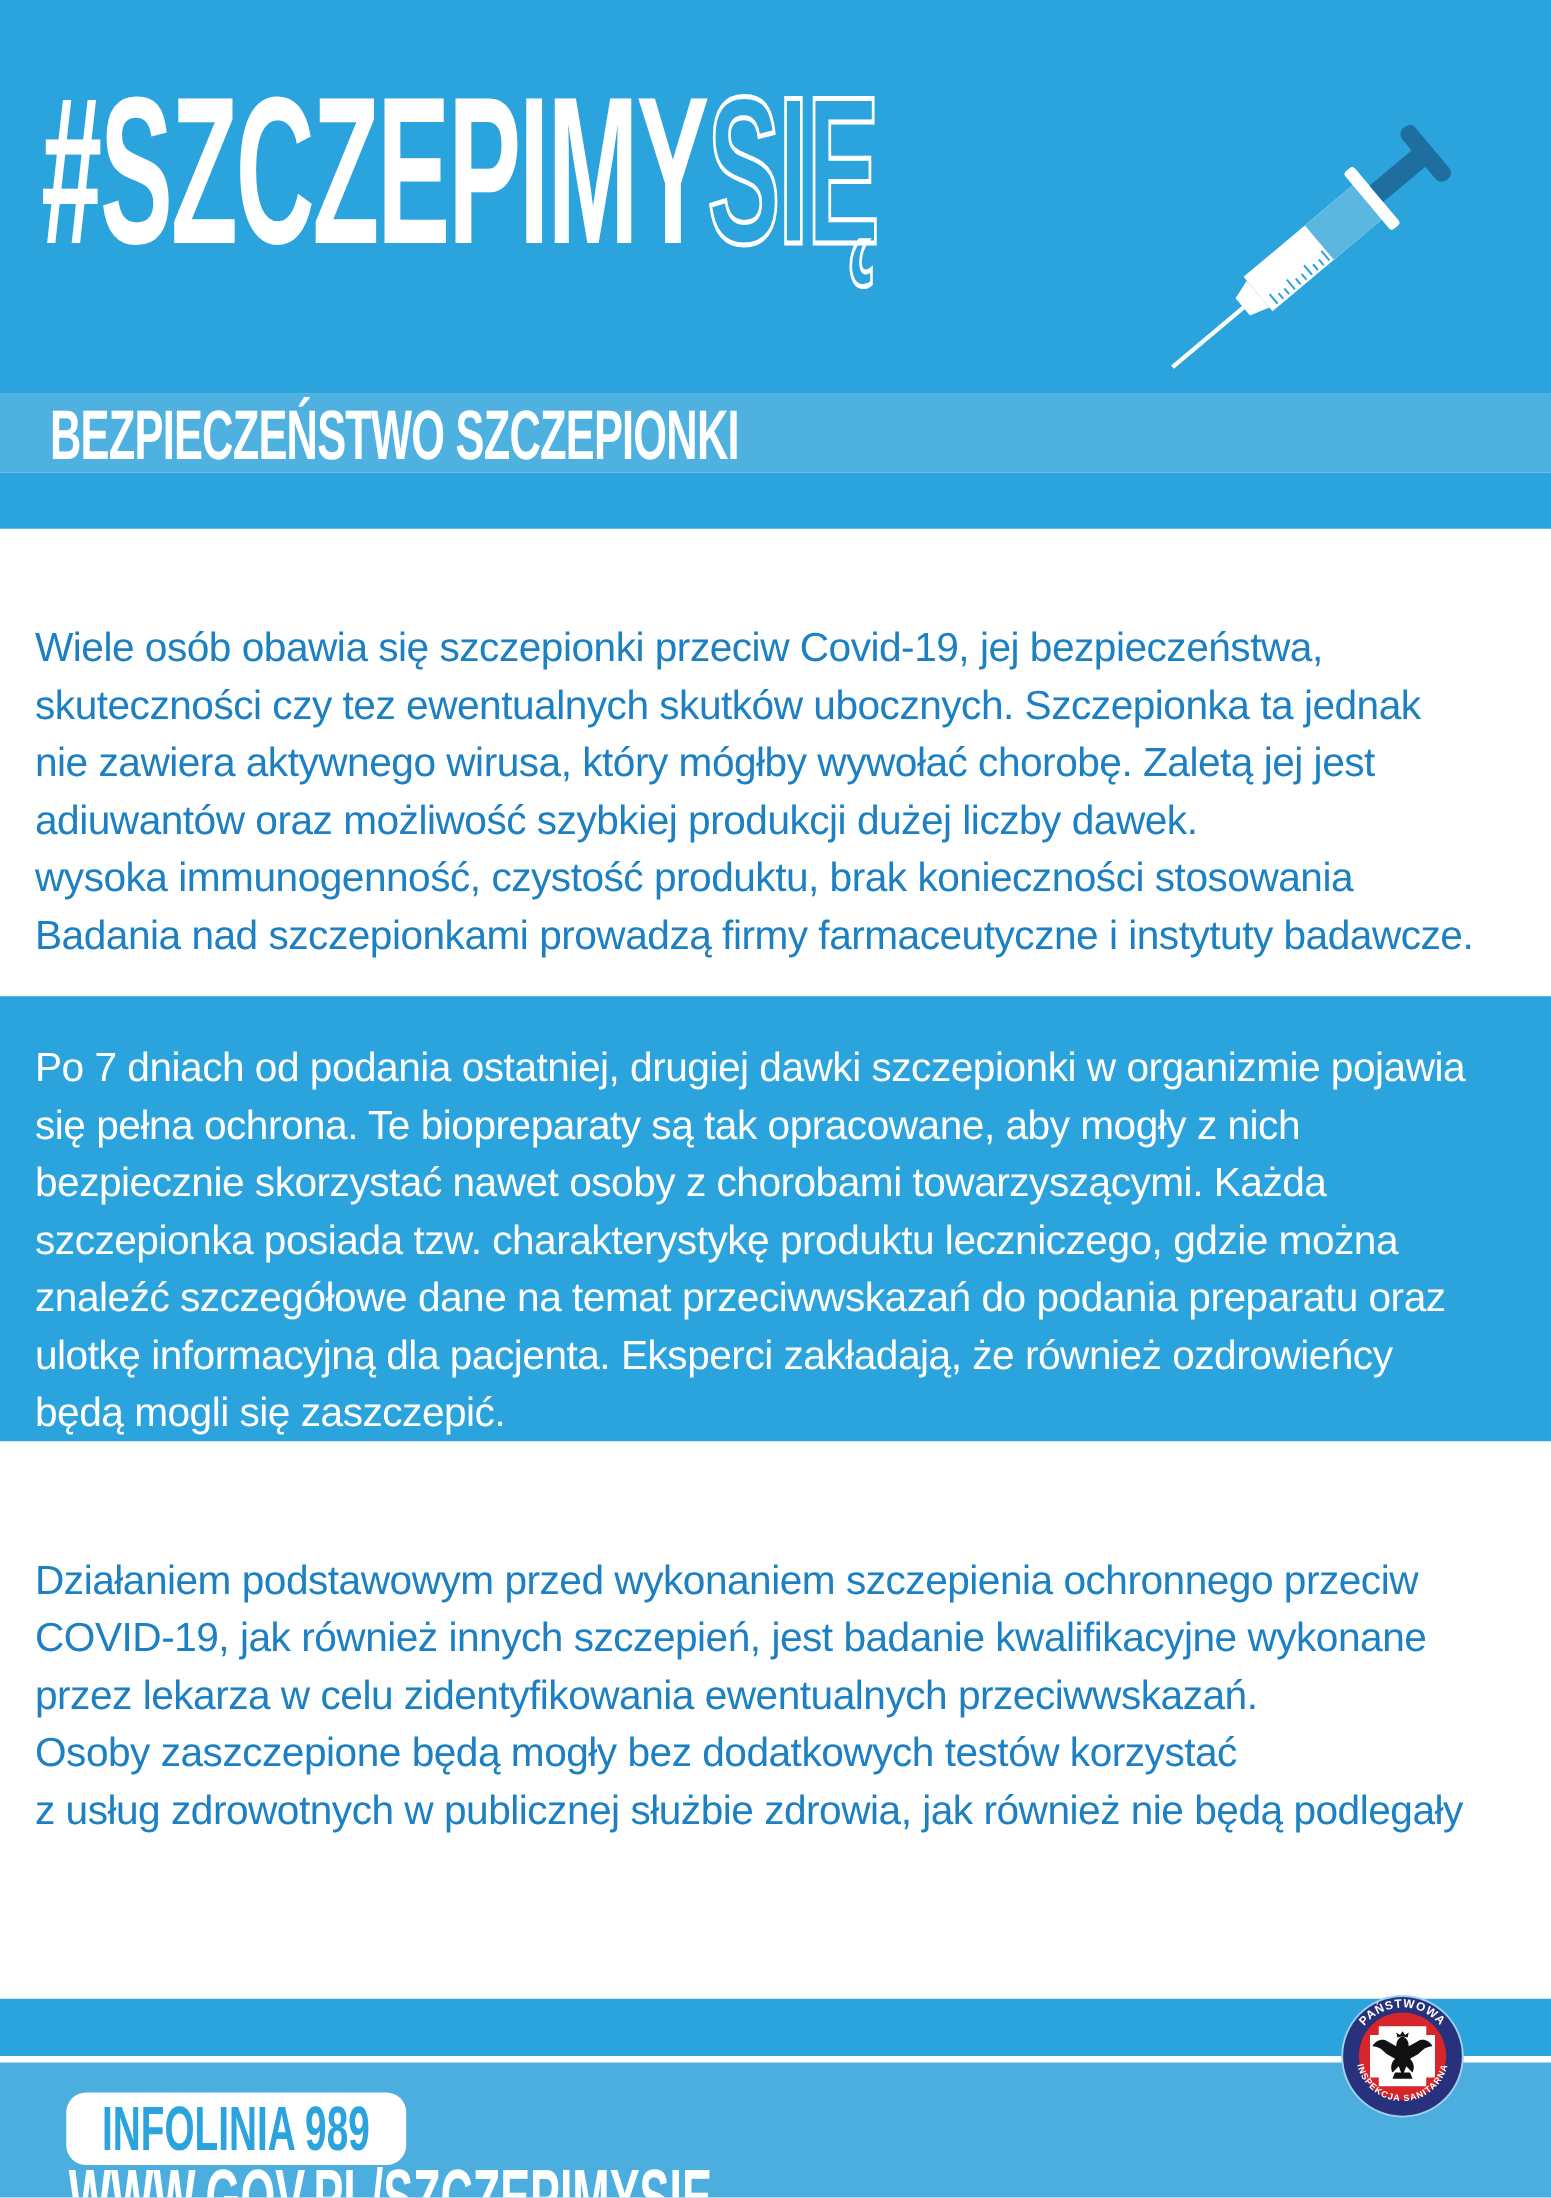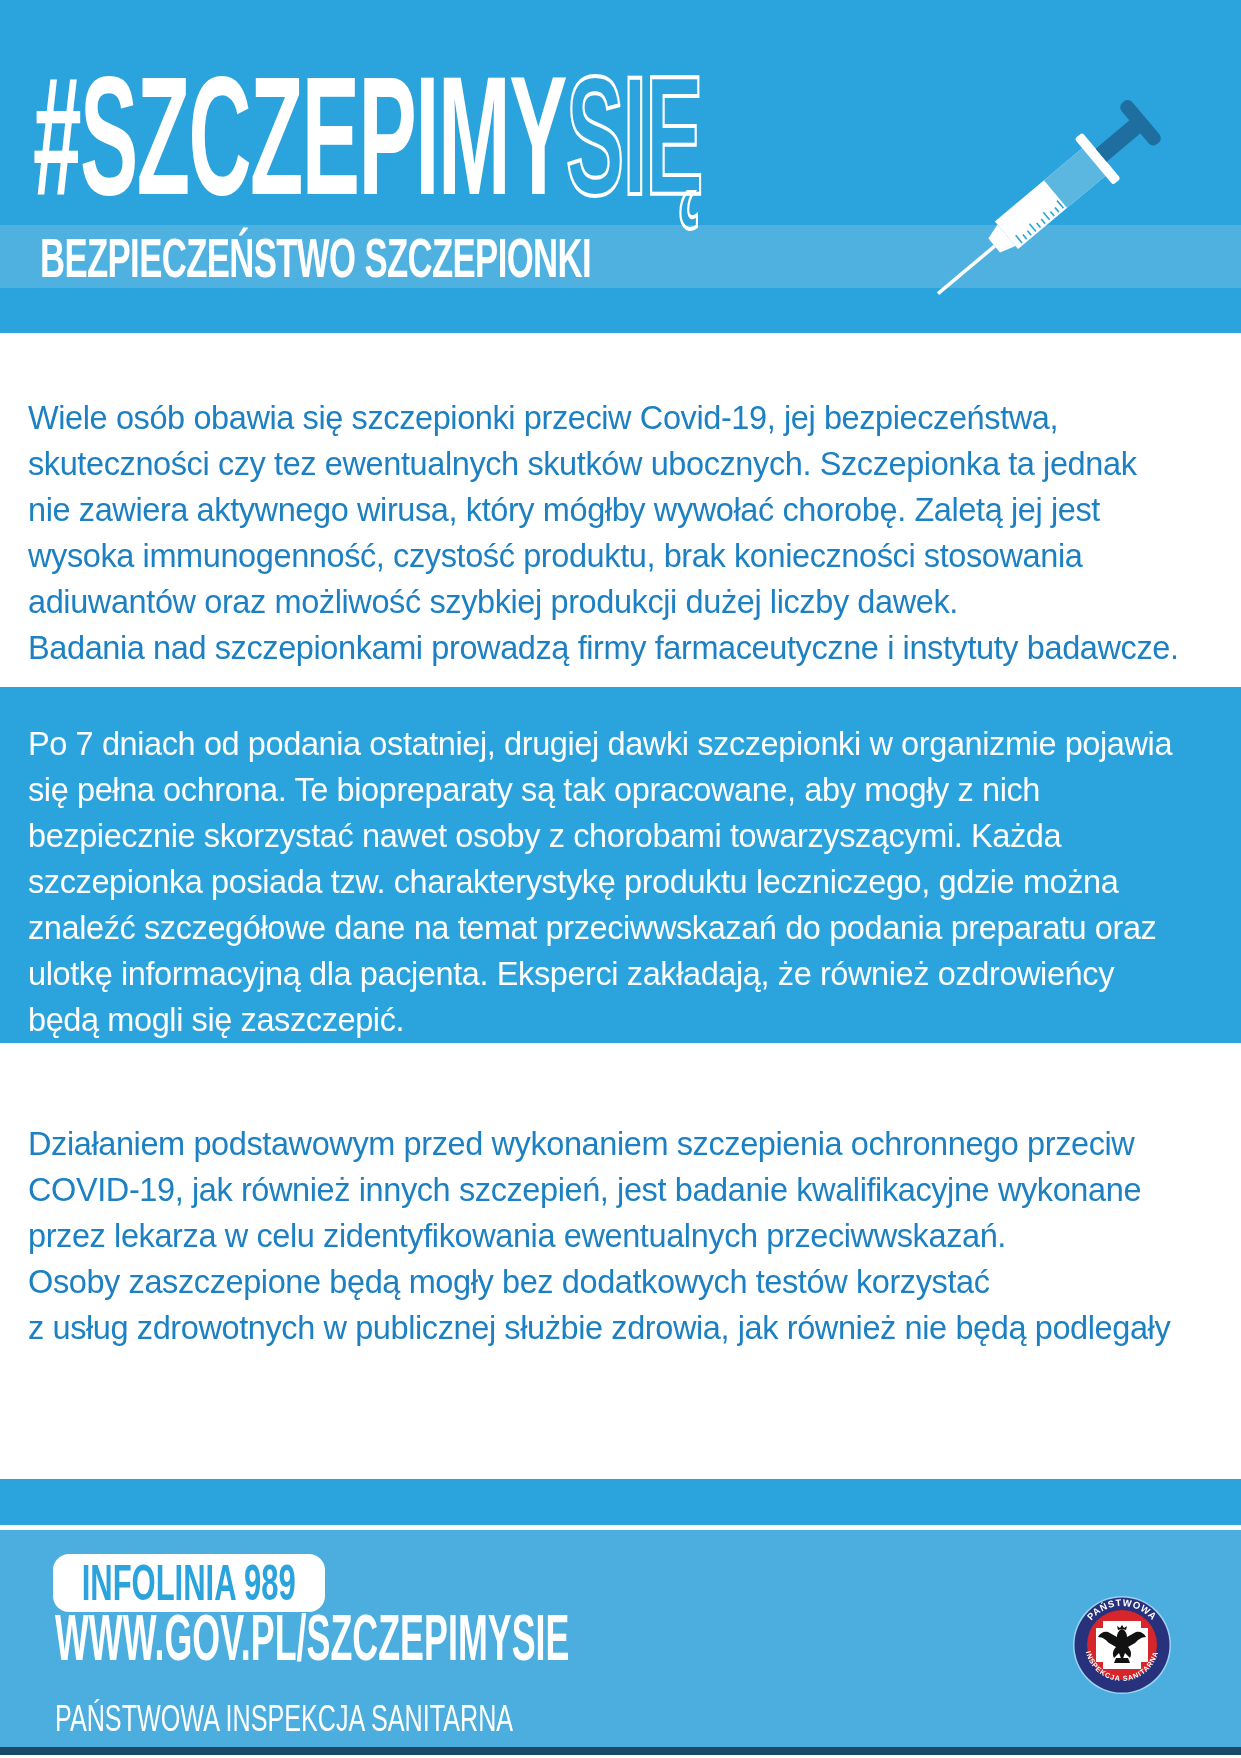--- a/index.html
+++ b/index.html
@@ -13,21 +13,21 @@
   }
   .cond {
     display: inline-block;
     transform-origin: left center;
     white-space: nowrap;
   }
 
   
   .header {
     position: relative;
-    height: 225px;
+    height: 315px;
     background: #2BA3DC;
   }
   .title-wrap {
     position: absolute;
     left: 33px; top: 52px;
     font-weight: bold;
     font-size: 168px;
     letter-spacing: -3px;
     line-height: 1;
     color: #ffffff;
@@ -54,21 +54,21 @@
     padding-left: 40px;
     color: #ffffff;
     font-weight: bold;
     font-size: 56px;
     letter-spacing: -1px;
   }
   .banner .cond { transform: scaleX(0.62); }
   .blue-gap { height: 45px; background: #2BA3DC; }
 
   
-  .section { width: 1241px; padding-left: 28px; padding-right: 16px; }
+  .section { width: 1241px; padding-left: 28px; padding-right: 16px; margin-top: 10px; }
   .section-light { background: #ffffff; color: #1C80C2; }
   .section-blue  { background: #2BA3DC; color: #ffffff; }
   .sec1 { height: 354px; padding-top: 62px; }
   .sec2 { height: 356px; padding-top: 34px; }
   .sec3 { height: 436px; padding-top: 78px; }
   .para-line {
     font-size: 32.5px;
     line-height: 46px;
     letter-spacing: -0.4px;
     white-space: nowrap;
@@ -157,22 +157,22 @@
 
 <div class="banner">
   <span class="cond">BEZPIECZEŃSTWO SZCZEPIONKI</span>
 </div>
 <div class="blue-gap"></div>
 
 <div class="section section-light sec1">
     <div class="para-line">Wiele osób obawia się szczepionki przeciw Covid-19, jej bezpieczeństwa,</div>
     <div class="para-line">skuteczności czy tez ewentualnych skutków ubocznych. Szczepionka ta jednak</div>
     <div class="para-line">nie zawiera aktywnego wirusa, który mógłby wywołać chorobę. Zaletą jej jest</div>
+    <div class="para-line">adiuwantów oraz możliwość szybkiej produkcji  dużej liczby dawek.</div>
     <div class="para-line">wysoka immunogenność, czystość produktu, brak konieczności stosowania</div>
-    <div class="para-line">adiuwantów oraz możliwość szybkiej produkcji  dużej liczby dawek.</div>
     <div class="para-line">Badania nad szczepionkami prowadzą firmy farmaceutyczne i instytuty badawcze.</div>
   </div>
 
 <div class="section section-blue sec2">
     <div class="para-line">Po 7 dniach od podania ostatniej, drugiej dawki szczepionki w organizmie pojawia</div>
     <div class="para-line">się pełna ochrona. Te biopreparaty są tak opracowane, aby mogły z nich</div>
     <div class="para-line">bezpiecznie skorzystać  nawet osoby z chorobami towarzyszącymi. Każda</div>
     <div class="para-line">szczepionka posiada tzw. charakterystykę produktu leczniczego, gdzie można</div>
     <div class="para-line">znaleźć szczegółowe dane na temat  przeciwwskazań do podania preparatu oraz</div>
     <div class="para-line">ulotkę informacyjną dla pacjenta. Eksperci zakładają, że również ozdrowieńcy</div>

